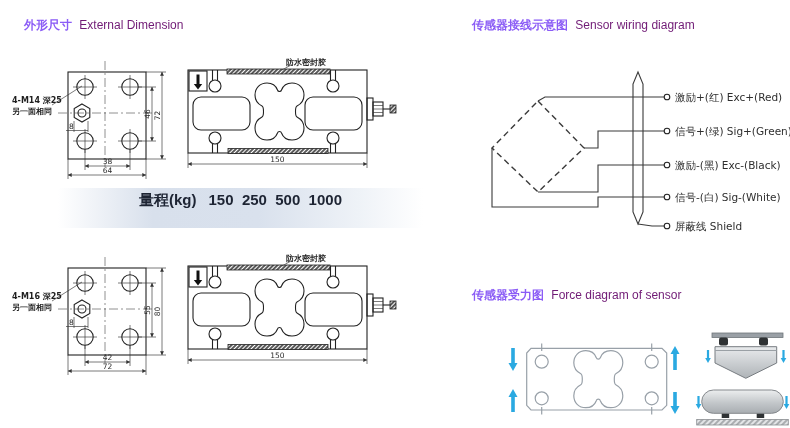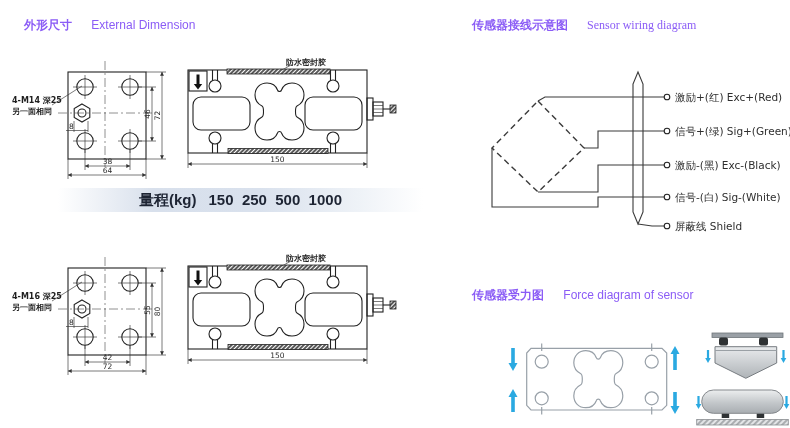--- a/index.html
+++ b/index.html
@@ -1,22 +1,22 @@
 <!DOCTYPE html>
 <html><head>
 <meta charset="utf-8">
 <style>
   html,body{margin:0;padding:0;background:#fff;}
   #stage{position:relative;width:790px;height:428px;background:#ffffff;overflow:hidden;
          font-family:"Liberation Sans",sans-serif;}
   .abs{position:absolute;}
   .sec-title{position:absolute;font-size:12px;color:#8f8f8f;white-space:nowrap;}
   .sec-title .zh{color:#8b5cf6;font-weight:600;}
-  .sec-title .en{color:#8b5cf6;font-weight:400;margin-left:16px;}
-  .banner{position:absolute;left:58px;width:365px;height:24px;line-height:24px;text-align:center;
+  .sec-title .en{color:#701a75;font-weight:400;margin-left:4px;}
+  .banner{position:absolute;left:58px;width:365px;height:40px;line-height:24px;text-align:center;
           background:linear-gradient(90deg,#ffffff 0%,#d8e0ec 26%,#d9e1ed 55%,#eef2f7 82%,#ffffff 100%);
           color:#1d2433;font-size:15px;font-weight:600;}
   .banner .vals{white-space:pre;margin-left:12px;}
   svg{overflow:visible;}
   svg text{font-family:"DejaVu Sans","Liberation Sans",sans-serif;}
   .k{stroke:#222;fill:none;stroke-width:1.1;}
   .kf{stroke:#222;fill:#fff;stroke-width:1.1;}
   .thin{stroke:#333;stroke-width:.65;fill:none;}
   .cl{stroke:#555;stroke-width:.65;fill:none;stroke-dasharray:9 3 2 3;}
   .dimln{stroke:#333;stroke-width:.65;fill:none;}
@@ -28,21 +28,21 @@
 </style>
 </head>
 <body>
 
 <div id="stage">
 
   <div class="sec-title" style="left:24px;top:17px;">
     <span class="zh">外形尺寸</span>
     <span class="en">External Dimension</span>
   </div>
-  <div class="sec-title" style="left:472px;top:17px;font-family:Liberation Serif, serif;">
+  <div class="sec-title" style="left:472px;top:17px;">
     <span class="zh">传感器接线示意图</span>
     <span class="en">Sensor wiring diagram</span>
   </div>
   <div class="sec-title" style="left:472px;top:287px;text-align:right;">
     <span class="zh">传感器受力图</span>
     <span class="en">Force diagram of sensor</span>
   </div>
 
   <svg class="abs" style="left:0;top:55px;" width="172" height="130" viewBox="0 0 172 130">
     <defs>

